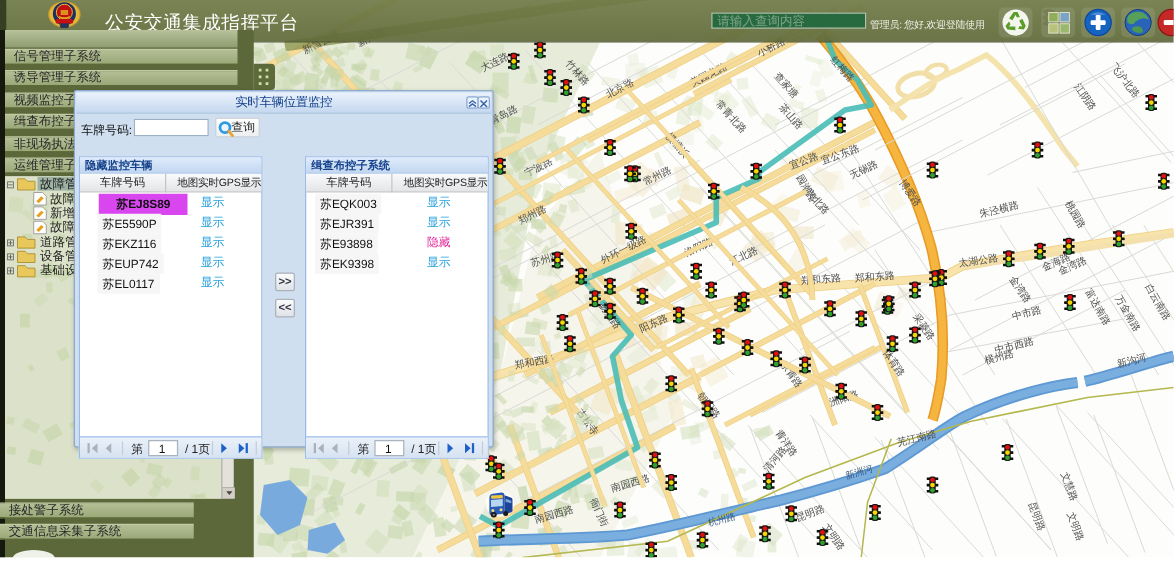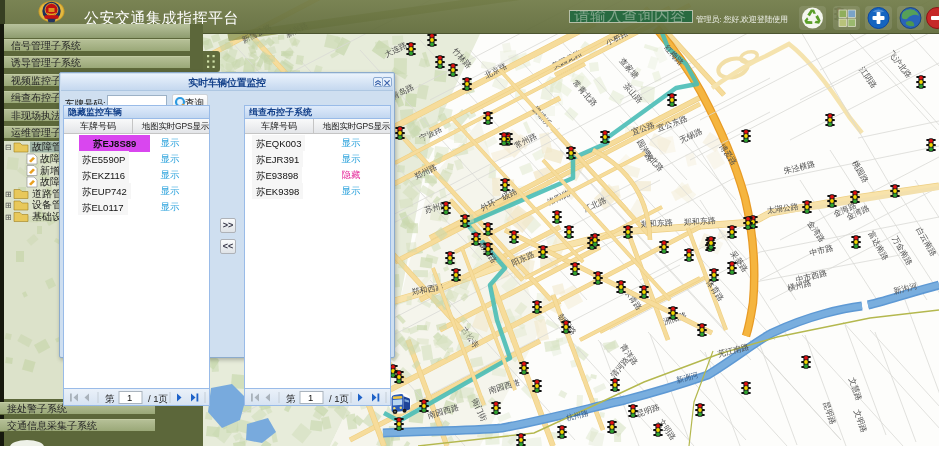--- a/index.html
+++ b/index.html
@@ -7,30 +7,30 @@
 #map{position:absolute;left:0;top:0}
 #hdr{position:absolute;left:0;top:0;width:939px;height:34px;background:linear-gradient(rgba(112,122,71,0.93),rgba(97,108,59,0.94));border-bottom:1px solid #4c5530}
 #title{position:absolute;left:84px;top:9px;font-size:15px;color:#fff;letter-spacing:0.5px}
 #sbar{position:absolute;left:0;top:24px;width:203px;height:422px;background:#5c673a;border-left:4px solid #16180d}
 .mbar{position:absolute;left:4px;width:186px;height:13px;background:linear-gradient(#b5bf96,#9aa878);border-top:1px solid #c2cba3;border-bottom:1px solid #5d6839;font-size:10px;color:#262626;line-height:11.5px;padding-left:7px;white-space:nowrap;overflow:hidden}
 #topbar{position:absolute;left:4px;top:24px;width:186px;height:14px;background:linear-gradient(#b8c29c,#8e9c6f)}
 #tree{position:absolute;left:4px;top:141px;width:173px;height:258px;background:#dde3cd;overflow:hidden}
 #sc{position:absolute;left:177px;top:141px;width:10px;height:258px;background:#e3e1da;border-left:1px solid #b5b5aa}
 .bot{position:absolute;left:2px;width:155px}
 #ellip{position:absolute;left:10px;top:440px;width:34px;height:14px;background:#eef1e8;border-radius:50%}
-#srch{position:absolute;left:569px;top:10px;width:124px;height:13px;background:#286a40;border:1px solid #b6bfa8;font-size:16px;color:#7fa489;line-height:11px;padding-left:4px}
+#srch{position:absolute;left:569px;top:10px;width:124px;height:13px;background:#286a40;border:1px solid #b6bfa8;font-size:10px;color:#7fa489;line-height:11px;padding-left:4px}
 #welcome{position:absolute;left:696px;top:14px;font-size:8px;color:#eef0e8;letter-spacing:-0.2px}
 #dlg{position:absolute;left:59px;top:72px;width:336px;height:286px;background:#cfdff0;border:1px solid #8cabcc;border-radius:2px;box-shadow:1px 2px 4px rgba(0,0,0,.25)}
-#dtitle{position:absolute;left:1px;top:1px;width:332px;height:17px;background:linear-gradient(#eaf2fc,#c5d8ef);text-align:center;font-size:10px;font-weight:bold;color:#15428b;line-height:17px;letter-spacing:-0.3px;border-bottom:1px solid #aec7e2}
+#dtitle{position:absolute;left:1px;top:1px;width:332px;height:17px;background:linear-gradient(#eaf2fc,#c5d8ef);text-align:center;font-size:10px;font-weight:normal;color:#15428b;line-height:17px;letter-spacing:-0.3px;border-bottom:1px solid #aec7e2}
 .tbtn{position:absolute;top:4px;width:10px;height:10px;background:#e9f1fc;border:1px solid #8aa9d2;border-radius:2px;color:#2a55a0}
 #tool{position:absolute;left:2px;top:19px;width:331px;height:21px}
 #lbl1{position:absolute;left:3px;top:5.5px;font-size:9.5px;color:#111}
 #inp1{position:absolute;left:45px;top:2.5px;width:60px;height:14px;background:#fff;border:1px solid #9cb1c6}
 #qbtn{position:absolute;left:110px;top:2px;width:36px;height:16px;background:linear-gradient(#ffffff,#eceef0);border:1px solid #cdd3d9;border-radius:2px;font-size:9.5px;color:#222;line-height:15px;text-align:right;padding-right:3px}
-.panel{position:absolute;top:32px;width:147px;height:301px;background:#fff;border:1px solid #99bbe8}
+.panel{position:absolute;top:52px;width:147px;height:242px;background:#fff;border:1px solid #99bbe8}
 .phead{position:absolute;left:0;top:0;width:100%;height:13px;background:linear-gradient(#dfebfb,#c2d7f0);border-bottom:1px solid #99bbe8;font-size:9px;font-weight:bold;color:#15428b;line-height:12px;padding-left:4px}
 .ghead{position:absolute;left:0;top:13px;width:100%;height:15px;background:linear-gradient(#f9fafa,#e3e5e8);border-bottom:1px solid #c5c5c5;font-size:9px;color:#222}
 .gh1{position:absolute;left:0;top:0;width:69px;height:15px;line-height:14px;text-align:center;border-right:1px solid #c5c5c5}
 .gh2{position:absolute;left:70px;top:0;right:0;height:15px;line-height:14px;text-align:right;font-size:8.5px;letter-spacing:-0.2px}
 .grow{position:absolute;left:1px;height:15px;font-size:9.5px;color:#111;line-height:15px}
 .gp{position:absolute;left:17px;white-space:nowrap;background:#f6f6f6;padding:0.5px 4px;margin-left:-4px}
 .gl{position:absolute;left:75px;width:60px;text-align:center;color:#2ba2dc}
 .pager{position:absolute;left:0;bottom:0;width:100%;height:17px;background:linear-gradient(#eaf1f9,#d7e3f2);border-top:1px solid #99bbe8;font-size:11px;color:#333}
 .mvbtn{position:absolute;left:160px;width:16px;height:15px;background:linear-gradient(#fbfcfc,#dfe3e7);border:1px solid #aeb2b8;border-radius:2px;font-size:9px;font-weight:bold;color:#334;text-align:center;line-height:13px}
 </style></head><body>

